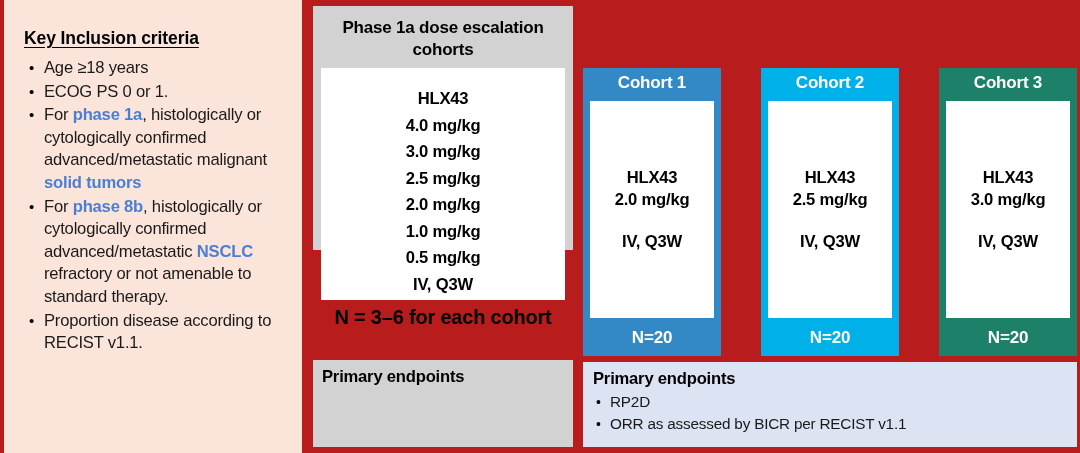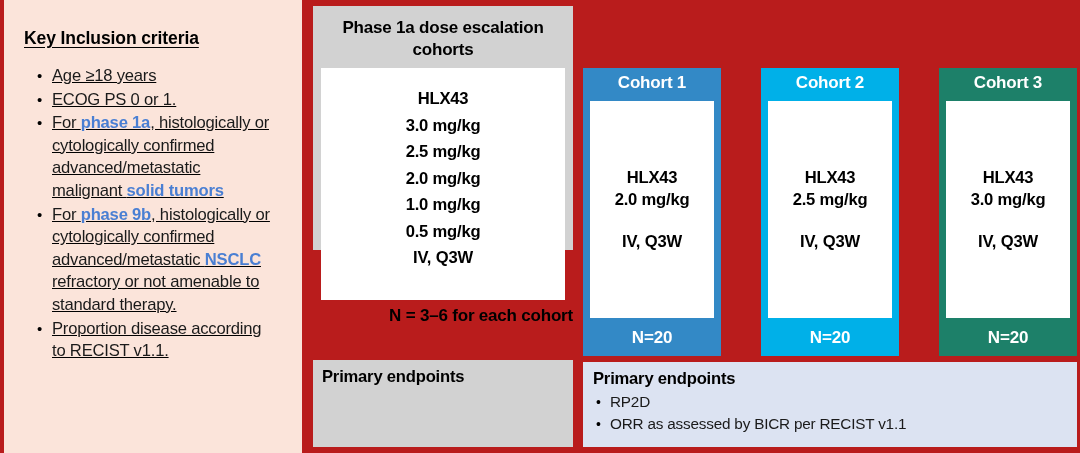--- a/index.html
+++ b/index.html
@@ -34,23 +34,22 @@
     font-size: 17.5px;
     font-weight: bold;
     color: #000000;
     text-decoration: underline;
     text-underline-offset: 3px;
     margin: 0 0 4px 6px;
     letter-spacing: -0.1px;
   }
   .crit-list {
     list-style: none;
-    margin: 16px;
+    margin: 8px;
     padding: 0;
-    text-decoration: underline;
   }
   .crit-item {
     position: relative;
     font-size: 16.6px;
     line-height: 22.6px;
     color: #1a1a1a;
     padding-left: 18px;
     margin-bottom: 1px;
     letter-spacing: -0.2px;
   }
@@ -112,22 +111,22 @@
     line-height: 26.5px;
     color: #000;
     text-align: center;
     letter-spacing: -0.2px;
   }
   .p1a-n {
     position: absolute;
     left: 0;
     top: 300px;
     width: 260px;
-    text-align: right;
-    font-size: 17px;
+    text-align: center;
+    font-size: 20px;
     font-weight: bold;
     color: #000;
     letter-spacing: -0.2px;
   }
   .p1a-endpoints {
     position: absolute;
     left: 0;
     top: 354px;
     width: 260px;
     height: 87px;
@@ -273,30 +272,31 @@
 <body>
 
 <div id="canvas">
 
   <section class="inclusion-panel">
     <h1 class="inclusion-title">Key Inclusion criteria</h1>
     <ul class="crit-list" id="crit-list">
         <li class="crit-item"><span>Age ≥18 years</span></li>
         <li class="crit-item"><span>ECOG PS 0 or 1.</span></li>
         <li class="crit-item"><span>For </span><span class="hl">phase 1a</span><span>, histologically or cytologically confirmed advanced/metastatic malignant </span><span class="hl">solid tumors</span></li>
-        <li class="crit-item"><span>For </span><span class="hl">phase 9b</span><span>, histologically or cytologically confirmed advanced/metastatic </span><span class="hl">NSCLC</span><span> refractory or not amenable to standard therapy.</span></li>
+        <li class="crit-item"><span>For </span><span class="hl">phase 8b</span><span>, histologically or cytologically confirmed advanced/metastatic </span><span class="hl">NSCLC</span><span> refractory or not amenable to standard therapy.</span></li>
         <li class="crit-item"><span>Proportion disease according to RECIST v1.1.</span></li>
       </ul>
   </section>
 
   <section class="p1a-col">
     <div class="p1a-main">
       <div class="p1a-head">Phase 1a dose escalation cohorts</div>
       <div class="p1a-box" id="p1a-doses">
           <div class="p1a-dose">HLX43</div>
+          <div class="p1a-dose">4.0 mg/kg</div>
           <div class="p1a-dose">3.0 mg/kg</div>
           <div class="p1a-dose">2.5 mg/kg</div>
           <div class="p1a-dose">2.0 mg/kg</div>
           <div class="p1a-dose">1.0 mg/kg</div>
           <div class="p1a-dose">0.5 mg/kg</div>
           <div class="p1a-dose">IV, Q3W</div>
         </div>
       <div class="p1a-n">N = 3–6 for each cohort</div>
     </div>
     <div class="p1a-endpoints">

